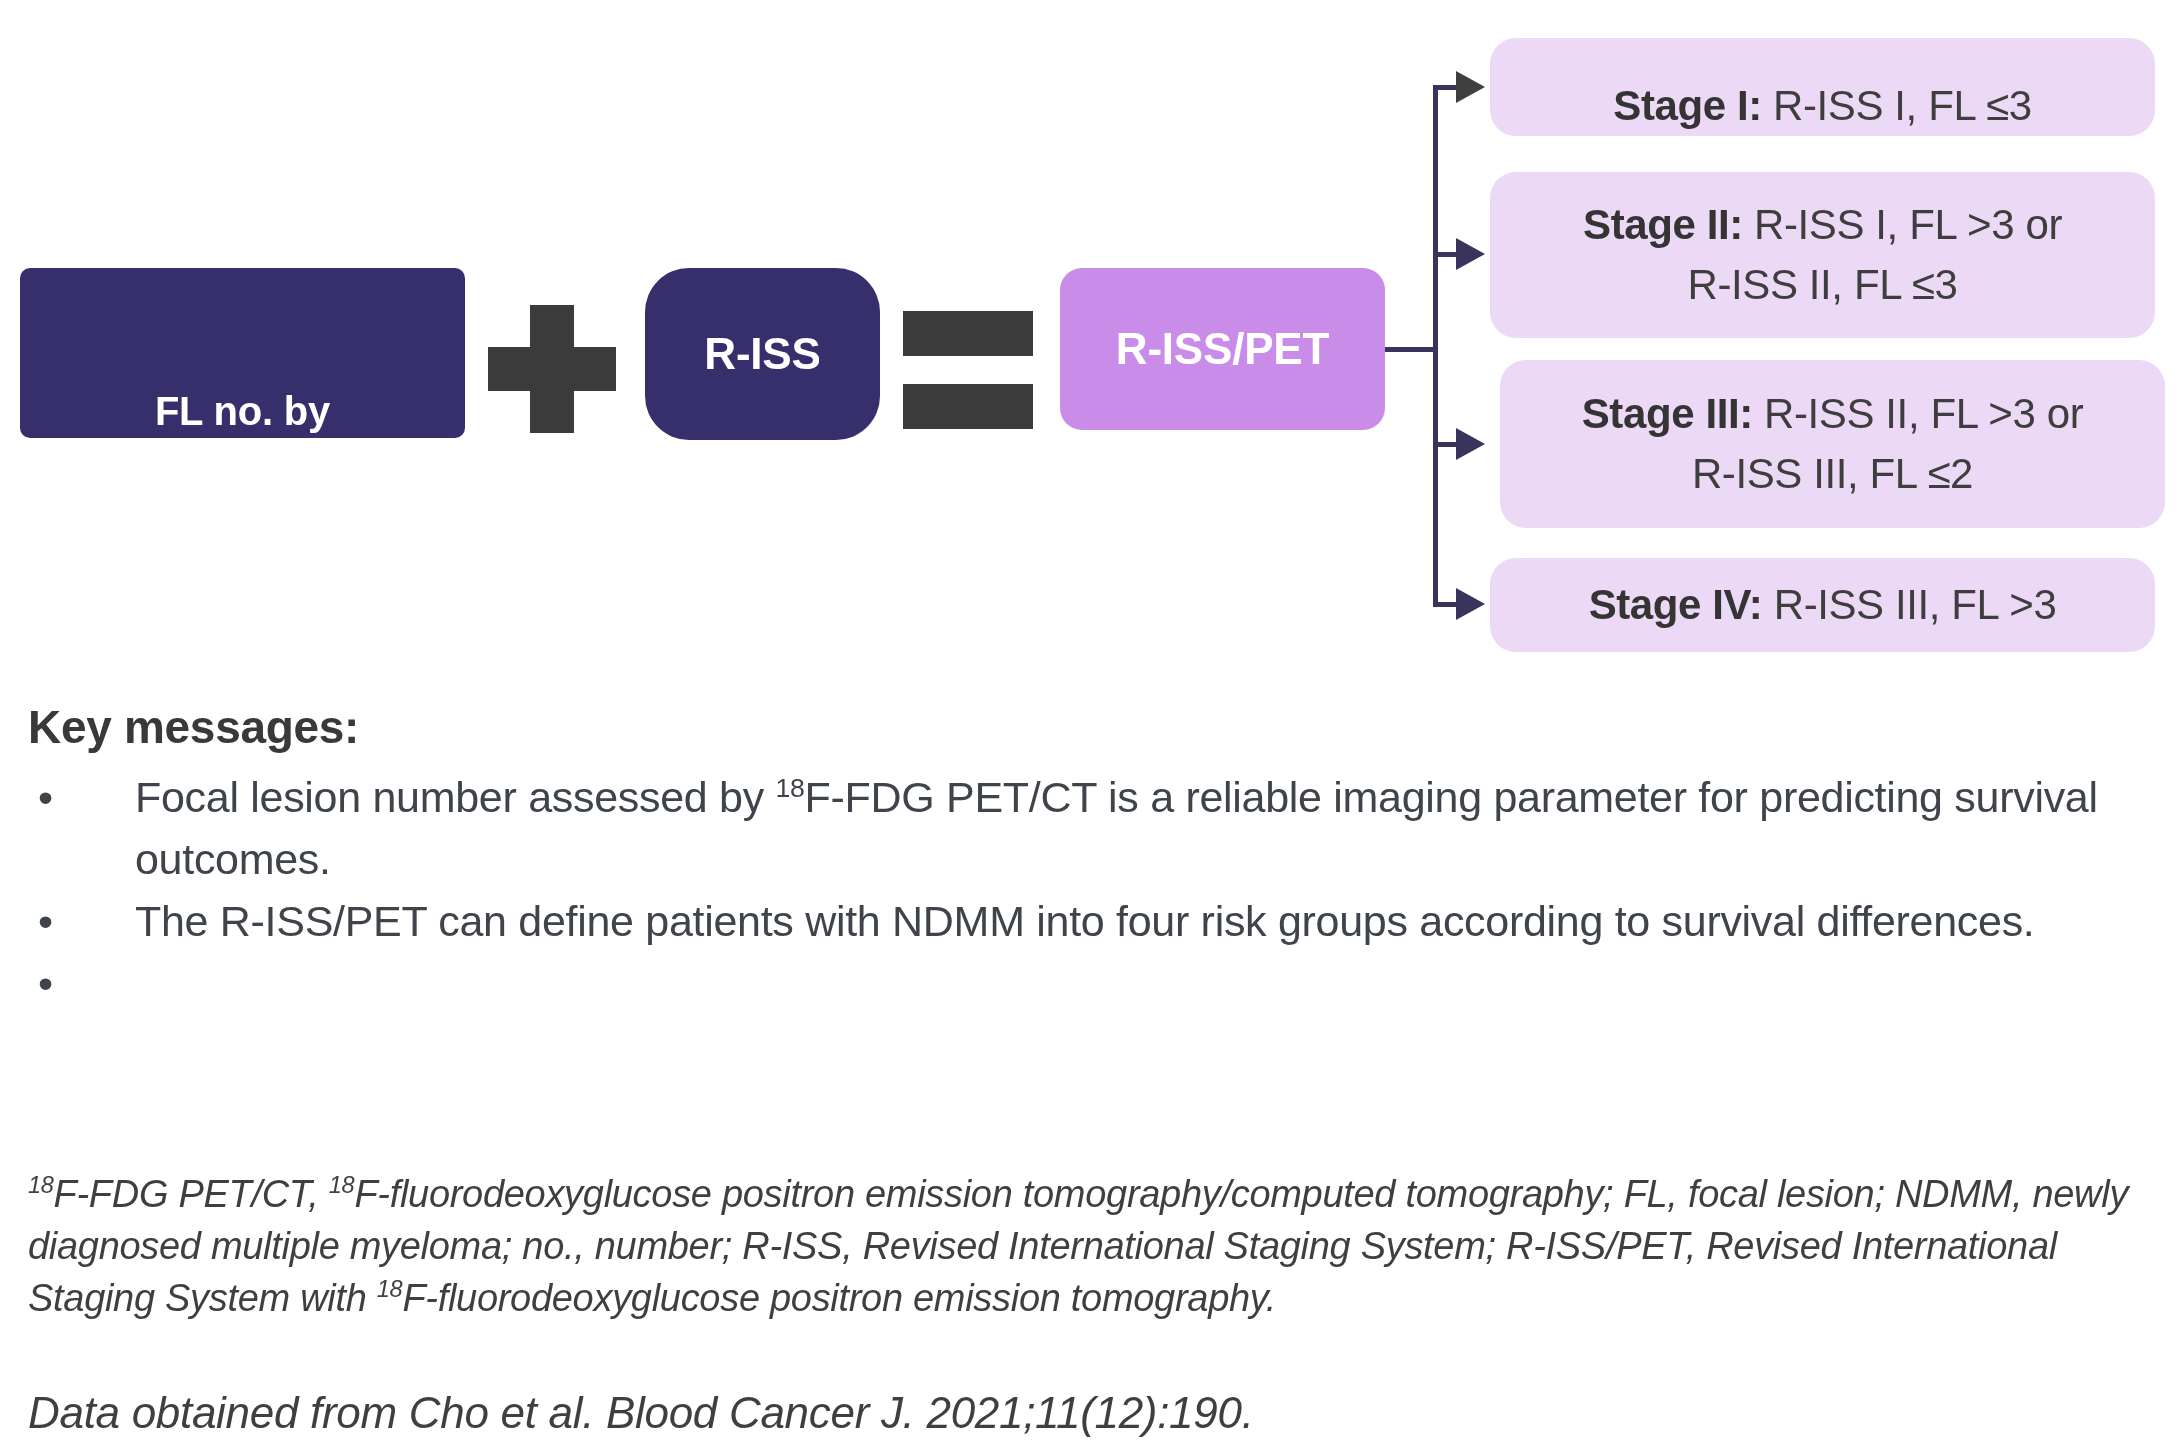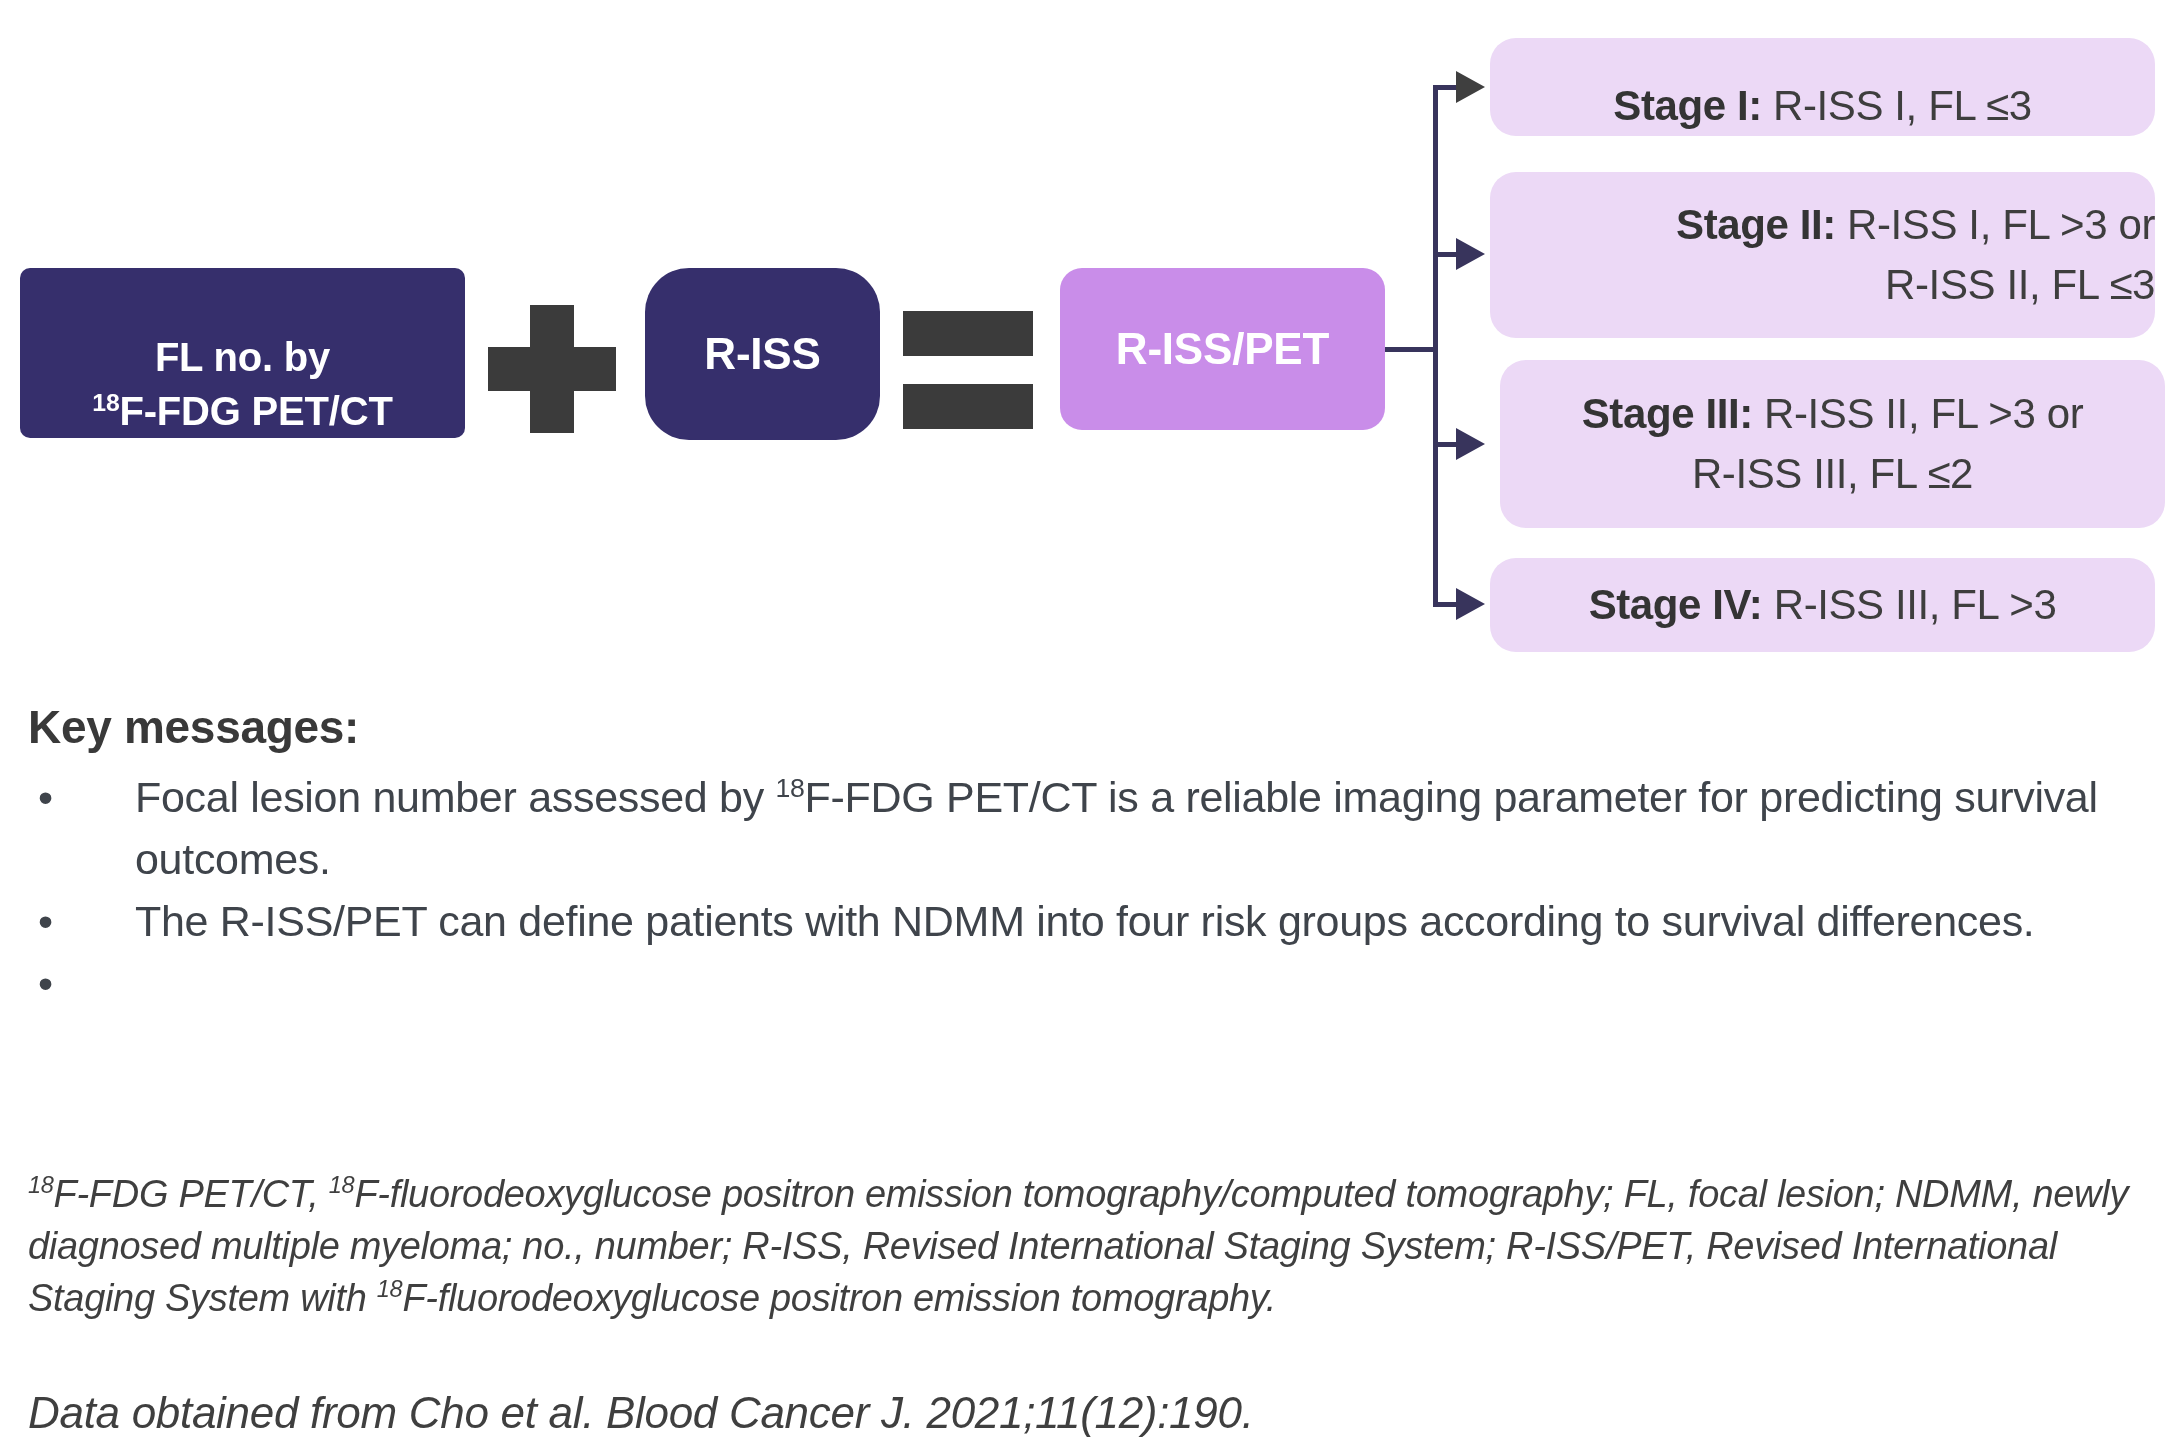--- a/index.html
+++ b/index.html
@@ -40,21 +40,21 @@
   .ah2{top:238px;}.ah3{top:428px;}.ah4{top:588px;}
   
   .stagebox{
     position:absolute;left:1490px;width:665px;background:var(--lavender,#ECD9F6);
     border-radius:26px;display:flex;flex-direction:column;align-items:center;justify-content:center;
     text-align:center;font-size:42px;color:var(--stage-text,#3E3E3E);letter-spacing:-0.4px;
   }
   .stagebox .stage-line{line-height:60px;}
   .stagebox b{color:var(--stage-bold,#343434);}
   .stage1{top:38px;height:98px;justify-content:flex-end;}
-  .stage2{top:172px;height:166px;align-items:flex-end;}
+  .stage2{top:172px;height:166px;}
   .stage3{top:360px;height:168px;margin-left:10px;}
   .stage4{top:558px;height:94px;}
   
   .key-heading{
     position:absolute;left:28px;top:700px;font-size:46px;font-weight:bold;
     color:var(--heading,#393939);letter-spacing:-0.3px;
   }
   .bullets{position:absolute;left:28px;top:766px;width:2120px;}
   .bullet-row{position:relative;padding-left:107px;font-size:43px;line-height:62px;
     color:var(--body,#3F444B);letter-spacing:-0.3px;}
@@ -69,21 +69,20 @@
     font-size:44px;color:var(--footnote,#3F3F3F);letter-spacing:-0.3px;
   }
 </style>
 </head>
 <body>
 
 <div class="canvas">
 
   <div class="fbox dark box1">
     <div>FL no. by</div>
-    <div><sup>18</sup>F-FDG PET/CT</div>
   </div>
 
   <div>
     <div class="opbar plus-h"></div>
     <div class="opbar plus-v"></div>
   </div>
 
   <div class="fbox dark box2">
     <div>R-ISS</div>
   </div>

